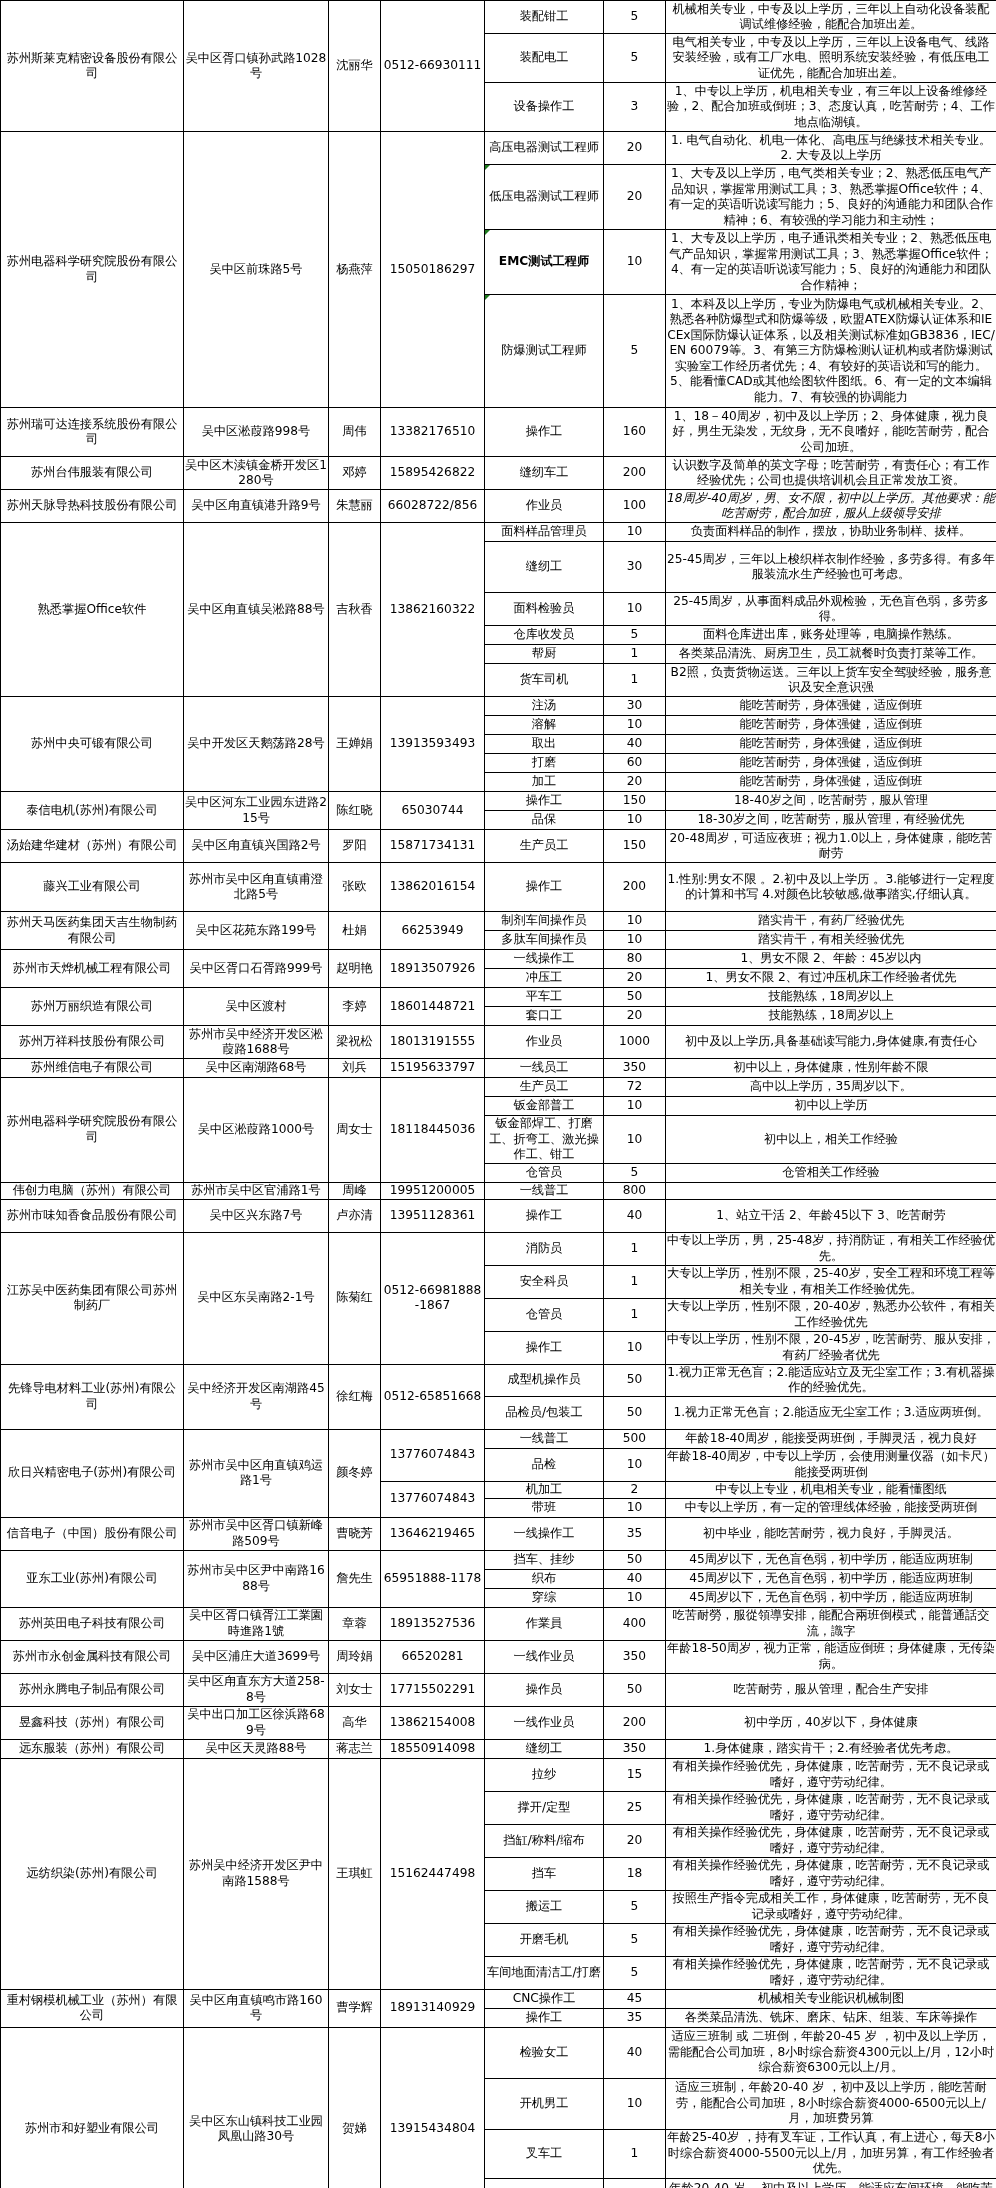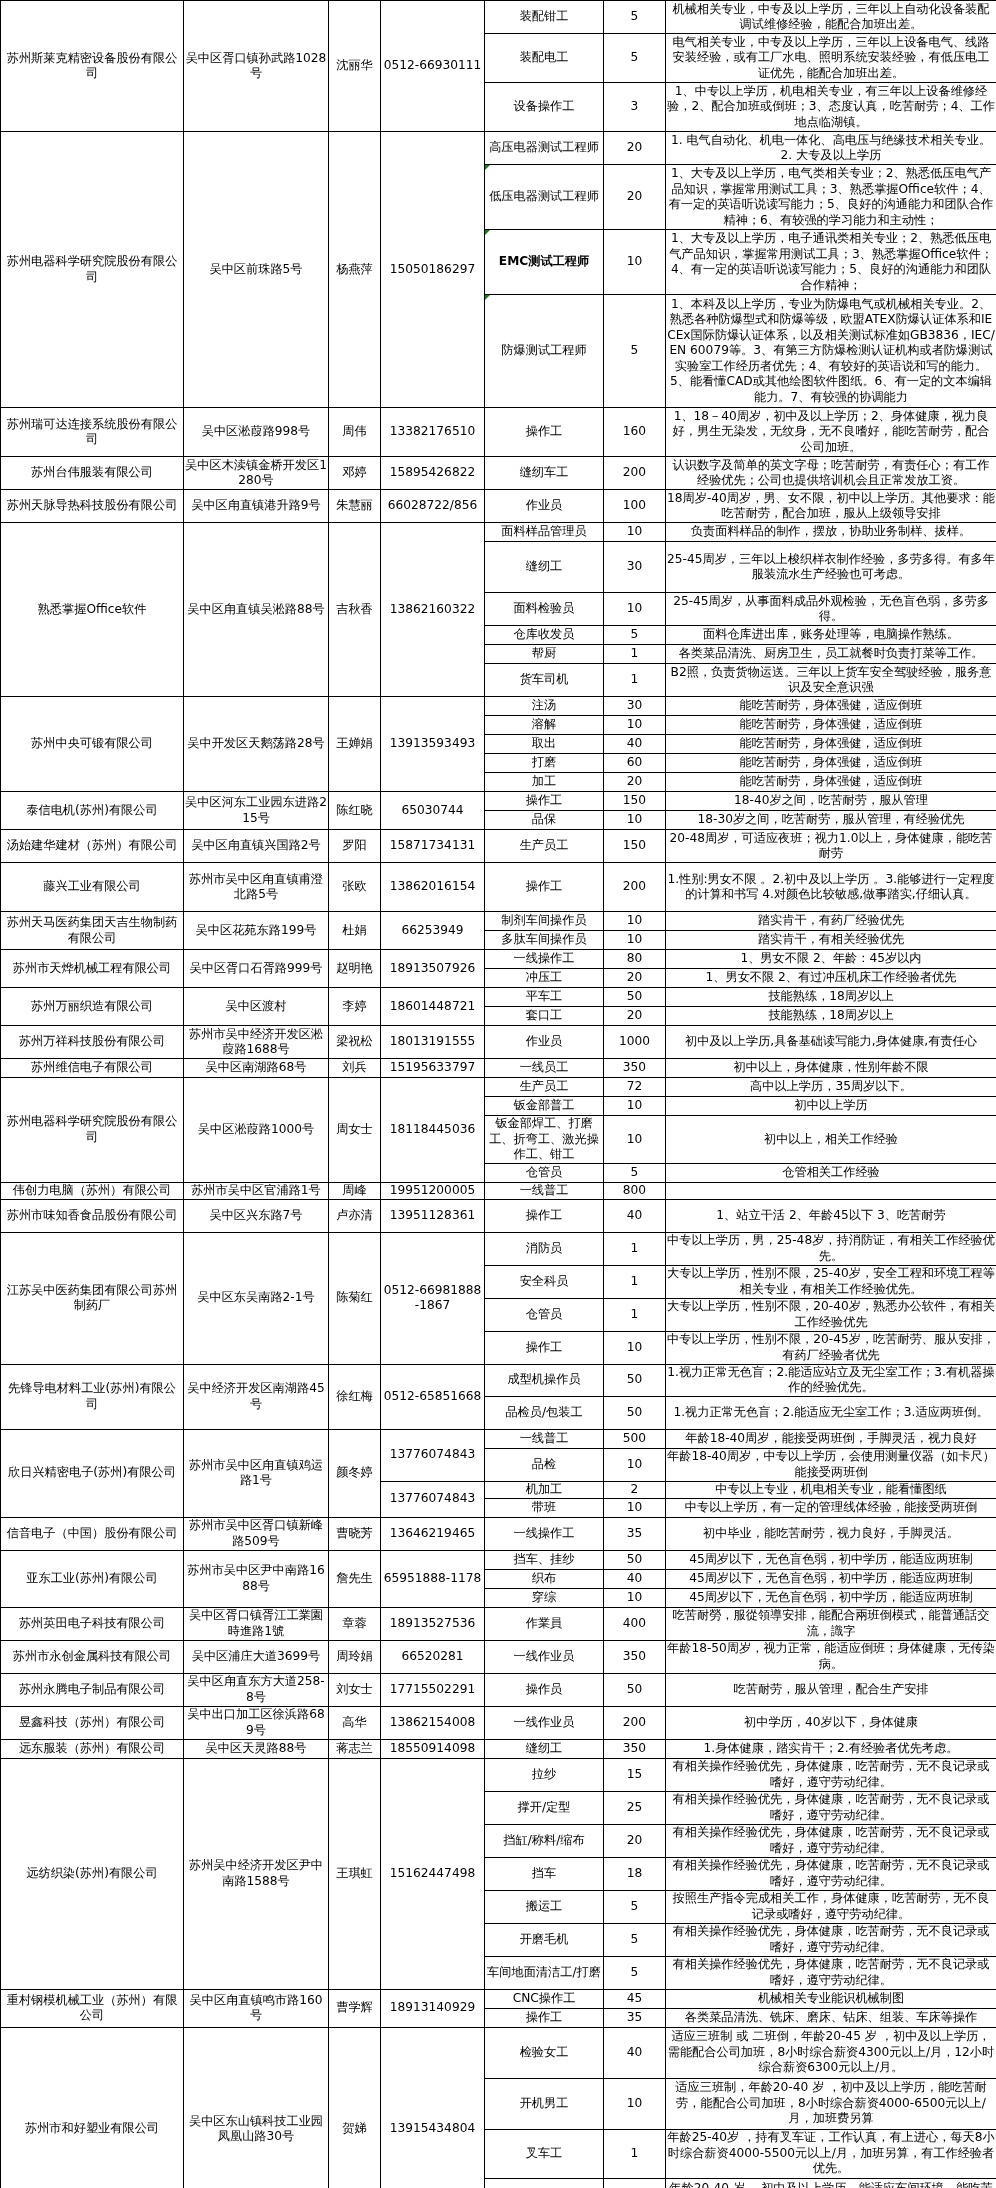--- a/index.html
+++ b/index.html
@@ -86,21 +86,21 @@
         <td class="count" style="height: 32px;">200</td>
         <td class="desc" style="height: 32px; text-align: center;">认识数字及简单的英文字母；吃苦耐劳，有责任心；有工作经验优先；公司也提供培训机会且正常发放工资。</td>
       </tr>
       <tr>
         <td class="company">苏州天脉导热科技股份有限公司</td>
         <td class="address">吴中区甪直镇港升路9号</td>
         <td class="contact">朱慧丽</td>
         <td class="phone">66028722/856</td>
         <td class="pos" style="height: 32px;">作业员</td>
         <td class="count" style="height: 32px;">100</td>
-        <td class="desc" style="height: 32px;">18周岁-40周岁，男、女不限，初中以上学历。其他要求：能吃苦耐劳，配合加班，服从上级领导安排</td>
+        <td class="desc" style="height: 32px; font-style: italic;">18周岁-40周岁，男、女不限，初中以上学历。其他要求：能吃苦耐劳，配合加班，服从上级领导安排</td>
       </tr>
       <tr>
         <td class="company" rowspan="6">熟悉掌握Office软件</td>
         <td class="address" rowspan="6">吴中区甪直镇吴淞路88号</td>
         <td class="contact" rowspan="6">吉秋香</td>
         <td class="phone" rowspan="6">13862160322</td>
         <td class="pos" style="height: 18px;">面料样品管理员</td>
         <td class="count" style="height: 18px;">10</td>
         <td class="desc" style="height: 18px;">负责面料样品的制作，摆放，协助业务制样、拔样。</td>
       </tr>

